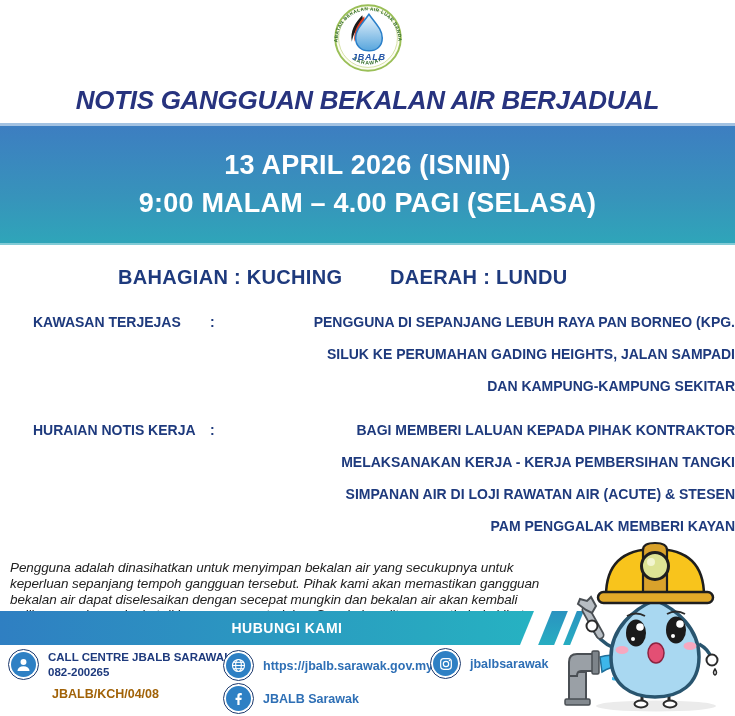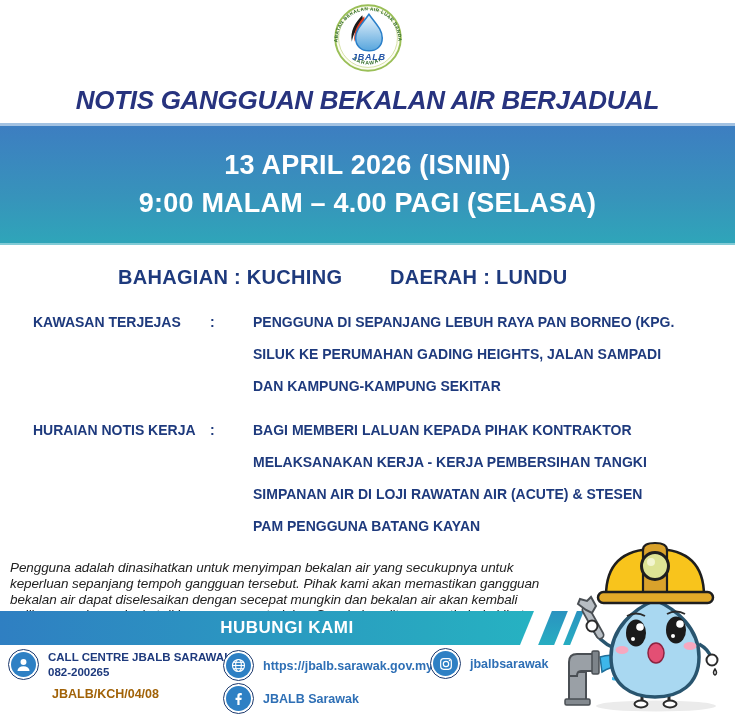--- a/index.html
+++ b/index.html
@@ -44,42 +44,42 @@
     color:#1e3a7d; font-weight:bold; font-size:20px; letter-spacing:0.3px;
   }
   .region-row .bahagian { width:272px; }
 
   
   .details { margin:23px 0 0 33px; color:#1e3a7d; font-weight:bold; font-size:14px; }
   .detail-row { display:flex; margin-bottom:12px; }
   .detail-label { width:177px; line-height:20px; }
   .detail-colon { width:43px; line-height:20px; }
   .detail-lines { flex:1; }
-  .detail-lines .line { line-height:20px; margin-bottom:12px; white-space:nowrap; }
+  .detail-lines .line { line-height:20px; margin-bottom:12px; white-space:nowrap;text-align:right; }
 
   
   .disclaimer {
     margin:8px 0 0 10px;
     width:530px;
     font-style:italic;
     font-size:13.5px;
     line-height:15.8px;
     color:#222222;
     letter-spacing:-0.1px;
   }
 
   
   .contact-banner {
     position:absolute; left:0; top:611px;
     width:534px; height:34px;
     background:linear-gradient(90deg,#2f7fc2 0%, #28a8c0 80%, #26b2c2 100%);
     clip-path:polygon(0 0, 100% 0, calc(100% - 14px) 100%, 0 100%);
     display:flex; align-items:center; justify-content:center;
     padding-left:40px;
-    color:#ffffff; font-weight:bold; font-size:17px; letter-spacing:0.5px;
+    color:#ffffff; font-weight:bold; font-size:14px; letter-spacing:0.5px;
   }
   .banner-stripe {
     position:absolute; top:611px; height:34px;
     background:linear-gradient(180deg,#2a93c0,#27adc1);
     transform:skewX(-22deg);
   }
   .stripe-1 { left:545px; width:16px; }
   .stripe-2 { left:570px; width:7px; }
 
   
@@ -157,21 +157,21 @@
       <div class="line">DAN KAMPUNG-KAMPUNG  SEKITAR</div>
     </div>
   </div>
   <div class="detail-row">
     <div class="detail-label">HURAIAN NOTIS KERJA</div>
     <div class="detail-colon">:</div>
     <div class="detail-lines">
       <div class="line">BAGI MEMBERI LALUAN KEPADA PIHAK KONTRAKTOR</div>
       <div class="line">MELAKSANAKAN KERJA - KERJA PEMBERSIHAN TANGKI</div>
       <div class="line">SIMPANAN AIR DI LOJI RAWATAN AIR (ACUTE)  &amp; STESEN</div>
-      <div class="line">PAM PENGGUNA BATANG KAYAN</div>
+      <div class="line">PAM PENGGALAK MEMBERI KAYAN</div>
     </div>
   </div>
 </div>
 
 <div class="disclaimer">Pengguna adalah dinasihatkan untuk menyimpan bekalan air yang secukupnya untuk keperluan sepanjang tempoh gangguan tersebut. Pihak kami akan memastikan gangguan bekalan air dapat diselesaikan dengan secepat mungkin dan bekalan air akan kembali pulih secara berperingkat di kawasan yang terjejas. Segala kesulitan yang timbul akibat gangguan ini adalah sangat dikesali.</div>
 
 <div class="contact-banner">
   <span>HUBUNGI KAMI</span>
 </div>
 <div class="banner-stripe stripe-1"></div>

